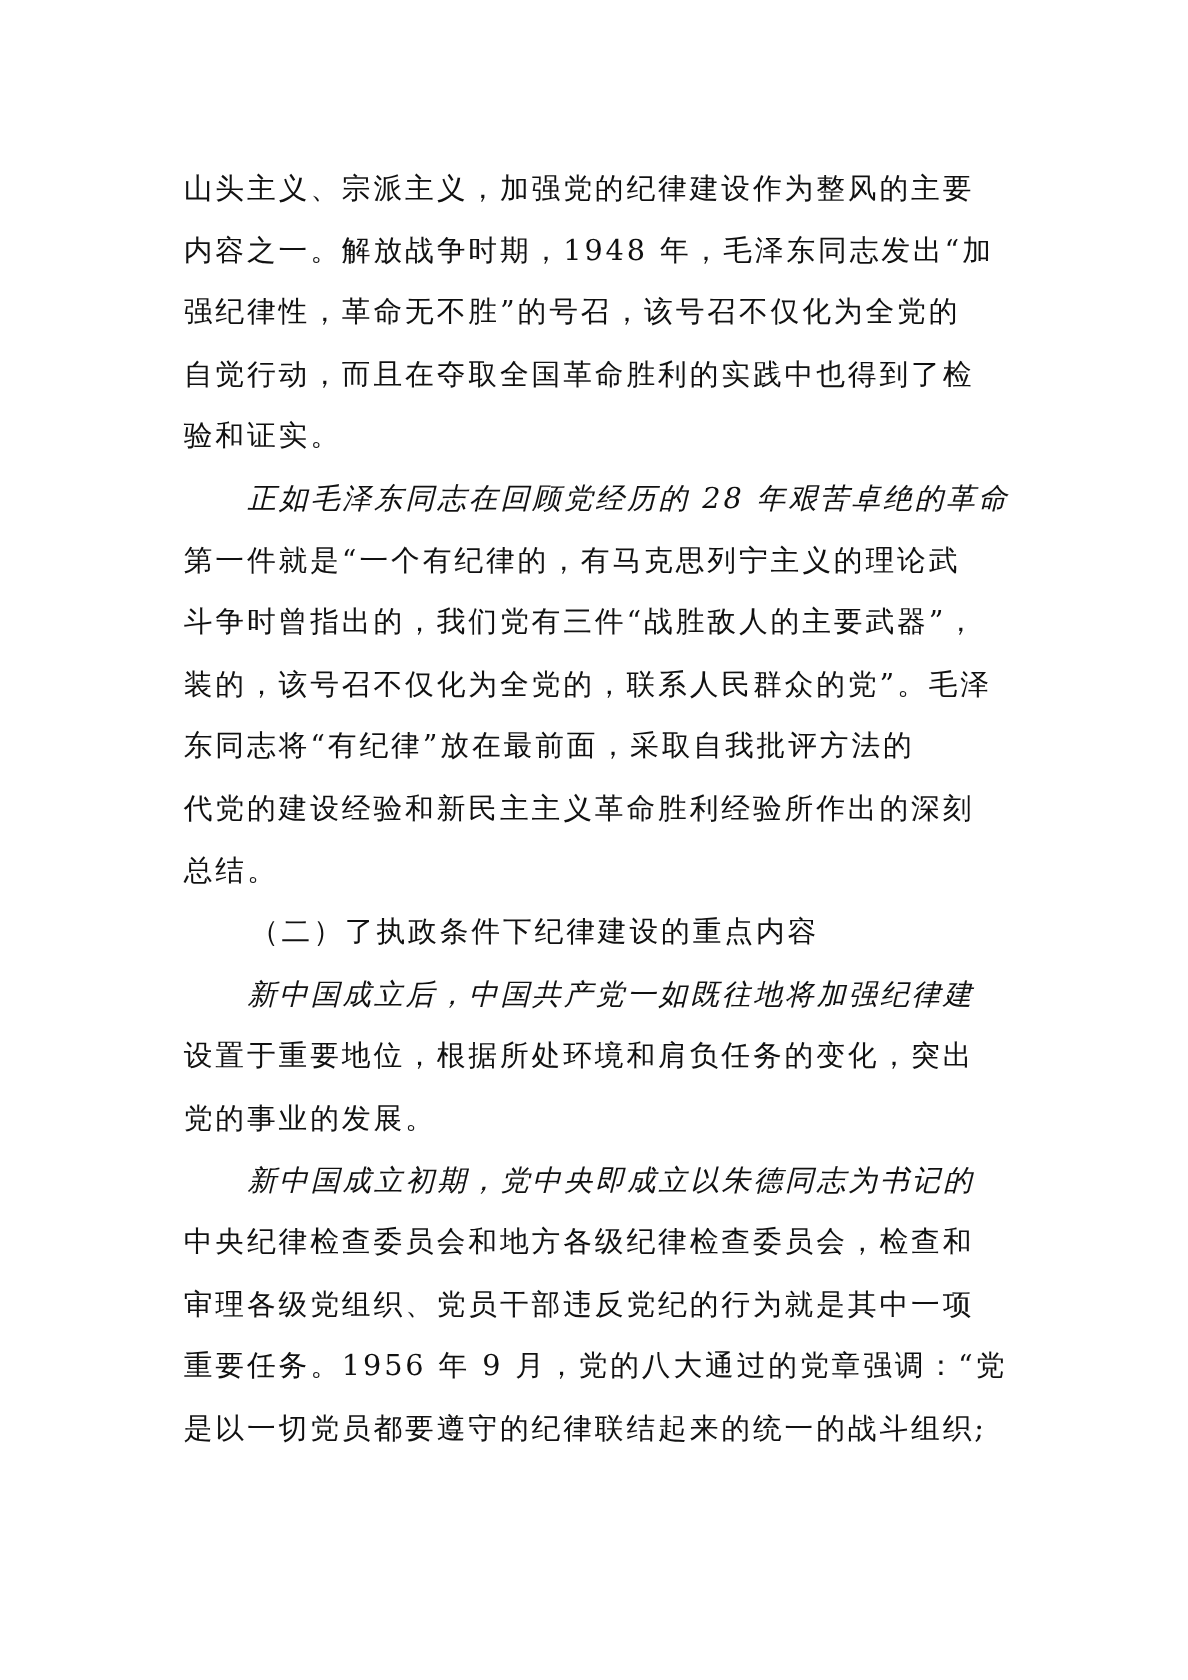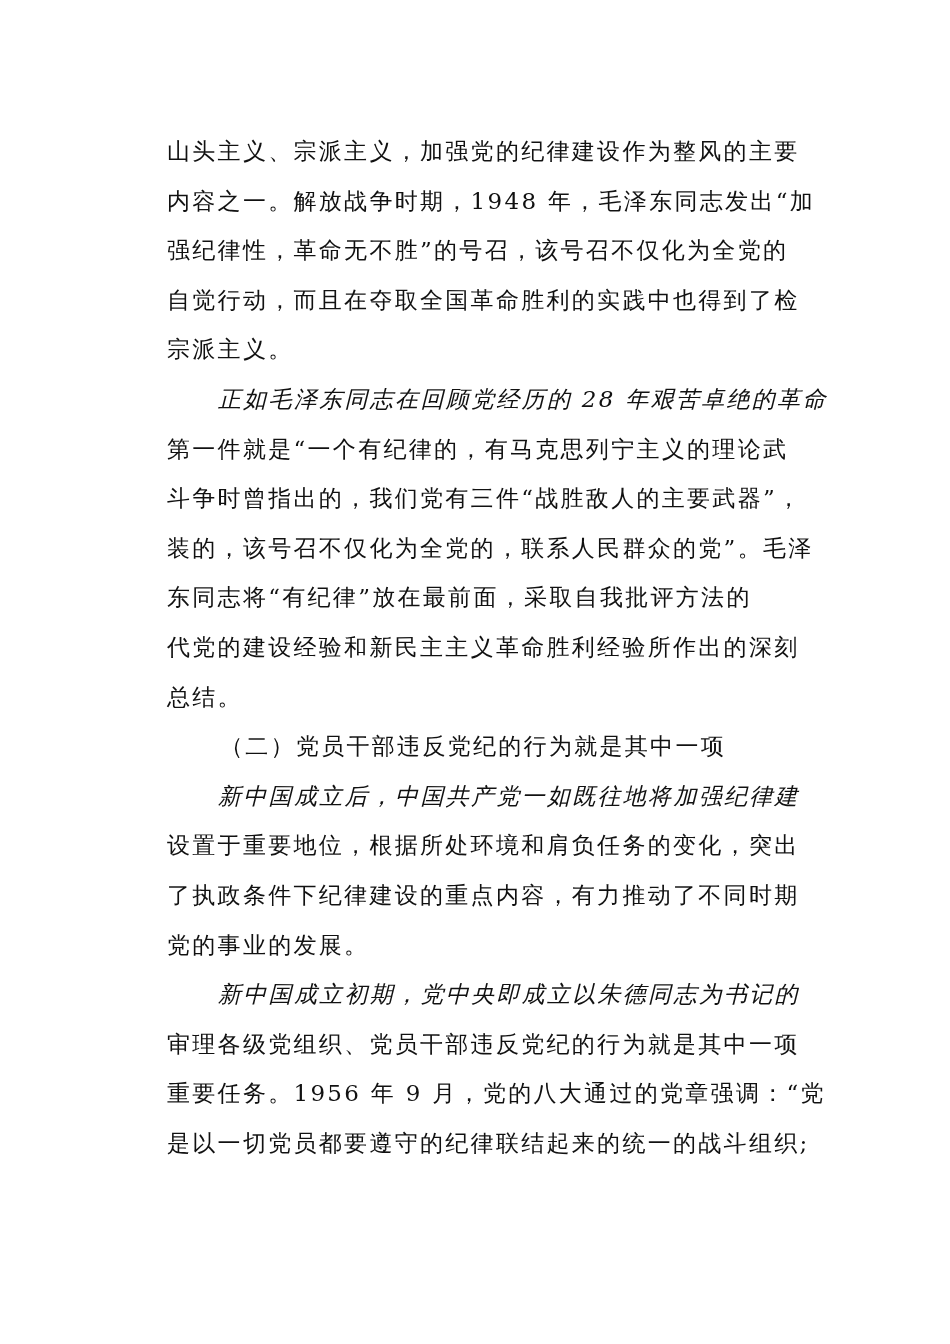--- a/index.html
+++ b/index.html
@@ -21,64 +21,63 @@
       font-family: "DejaVu Serif", "Liberation Serif", serif;
       font-size: 23px;
       color: #111111;
       line-height: 49.6px;
       letter-spacing: 2.3px;
     }
     .line {
       display: block;
       white-space: nowrap;
       height: 49.6px;
-      margin-left: 20px;
     }
     .line.indent {
       padding-left: 51px;
       font-style: italic;
     }
     .line.heading {
       padding-left: 53px;
     }
   </style>
 </head>
 <body>
 
 <div class="page">
 
   <div>
     <span class="line">山头主义、宗派主义，加强党的纪律建设作为整风的主要</span>
     <span class="line">内容之一。解放战争时期，1948 年，毛泽东同志发出“加</span>
     <span class="line">强纪律性，革命无不胜”的号召，该号召不仅化为全党的</span>
     <span class="line">自觉行动，而且在夺取全国革命胜利的实践中也得到了检</span>
-    <span class="line">宗派主义。</span>
+    <span class="line">验和证实。</span>
   </div>
 
   <div>
     <span class="line indent">正如毛泽东同志在回顾党经历的 28 年艰苦卓绝的革命</span>
     <span class="line">第一件就是“一个有纪律的，有马克思列宁主义的理论武</span>
     <span class="line">斗争时曾指出的，我们党有三件“战胜敌人的主要武器”，</span>
     <span class="line">装的，该号召不仅化为全党的，联系人民群众的党”。毛泽</span>
     <span class="line">东同志将“有纪律”放在最前面，采取自我批评方法的</span>
     <span class="line">代党的建设经验和新民主主义革命胜利经验所作出的深刻</span>
     <span class="line">总结。</span>
   </div>
 
   <div>
-    <span class="line heading">（二）党员干部违反党纪的行为就是其中一项</span>
+    <span class="line heading">（二）了执政条件下纪律建设的重点内容</span>
   </div>
 
   <div>
     <span class="line indent">新中国成立后，中国共产党一如既往地将加强纪律建</span>
     <span class="line">设置于重要地位，根据所处环境和肩负任务的变化，突出</span>
-    <span class="line">了执政条件下纪律建设的重点内容，有力推动了不同时期</span>
     <span class="line">党的事业的发展。</span>
   </div>
 
   <div>
     <span class="line indent">新中国成立初期，党中央即成立以朱德同志为书记的</span>
+    <span class="line">中央纪律检查委员会和地方各级纪律检查委员会，检查和</span>
     <span class="line">审理各级党组织、党员干部违反党纪的行为就是其中一项</span>
     <span class="line">重要任务。1956 年 9 月，党的八大通过的党章强调：“党</span>
     <span class="line">是以一切党员都要遵守的纪律联结起来的统一的战斗组织;</span>
   </div>
 
 </div>
 
 </body></html>

